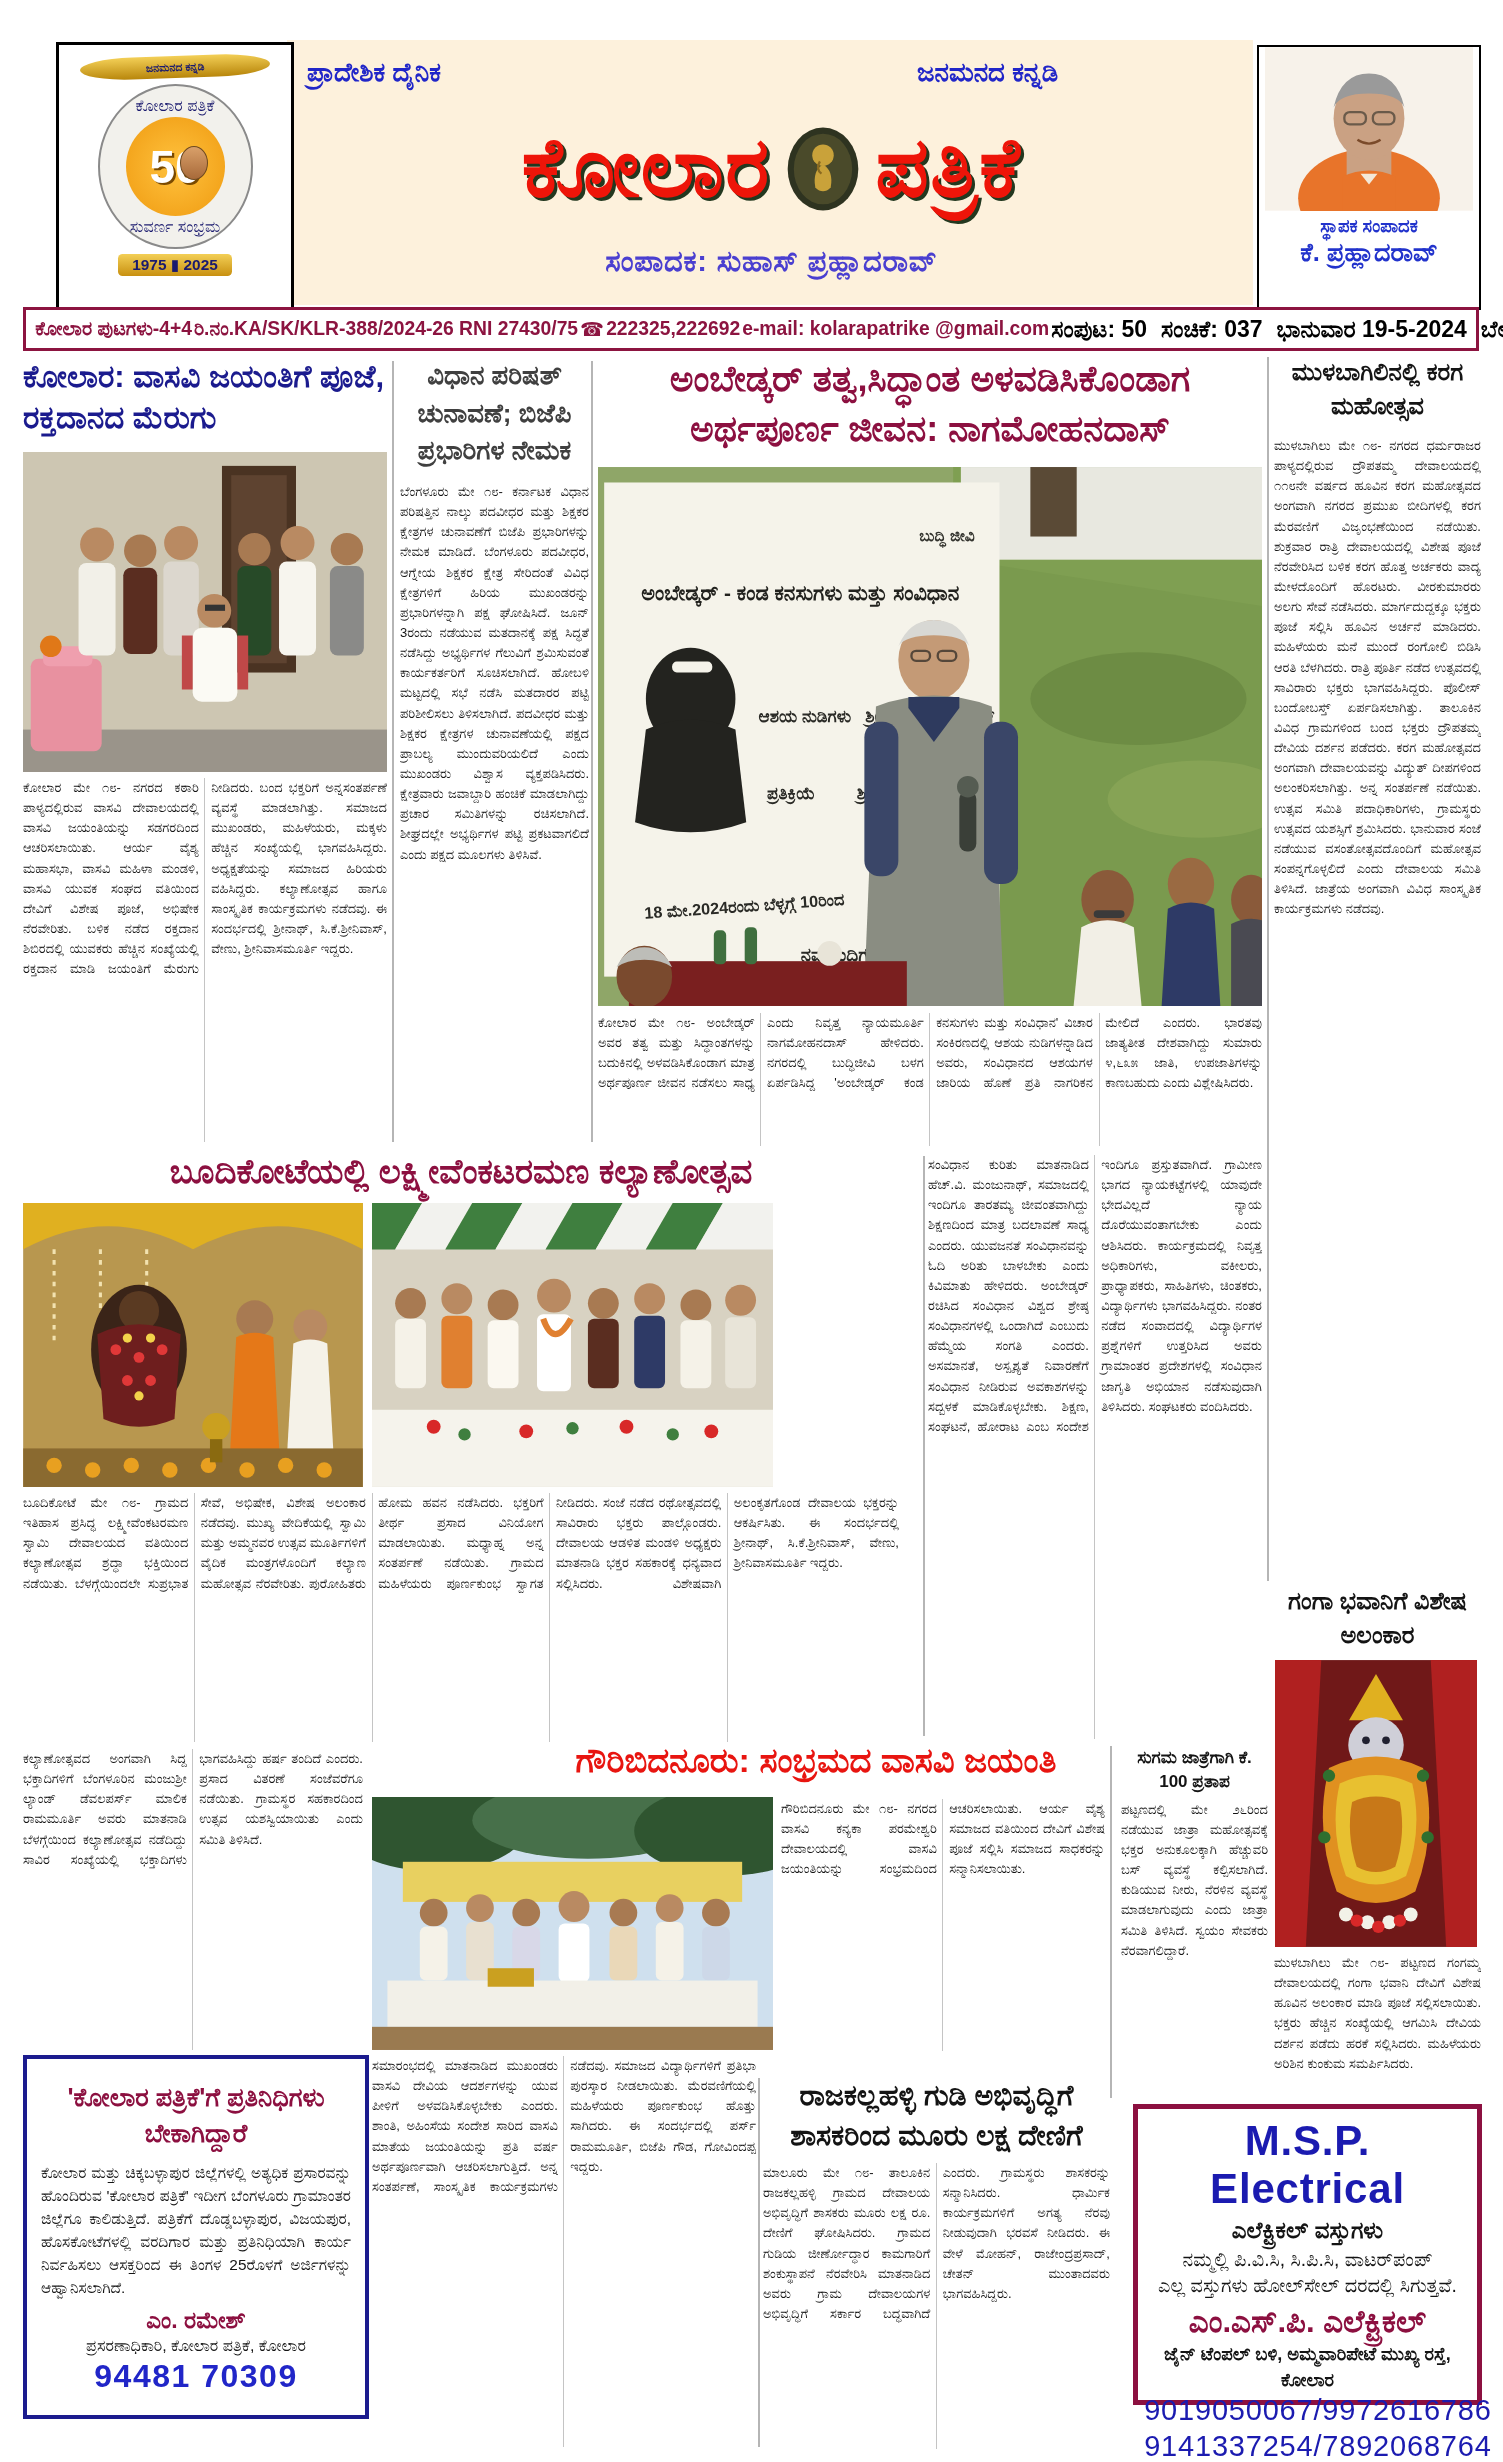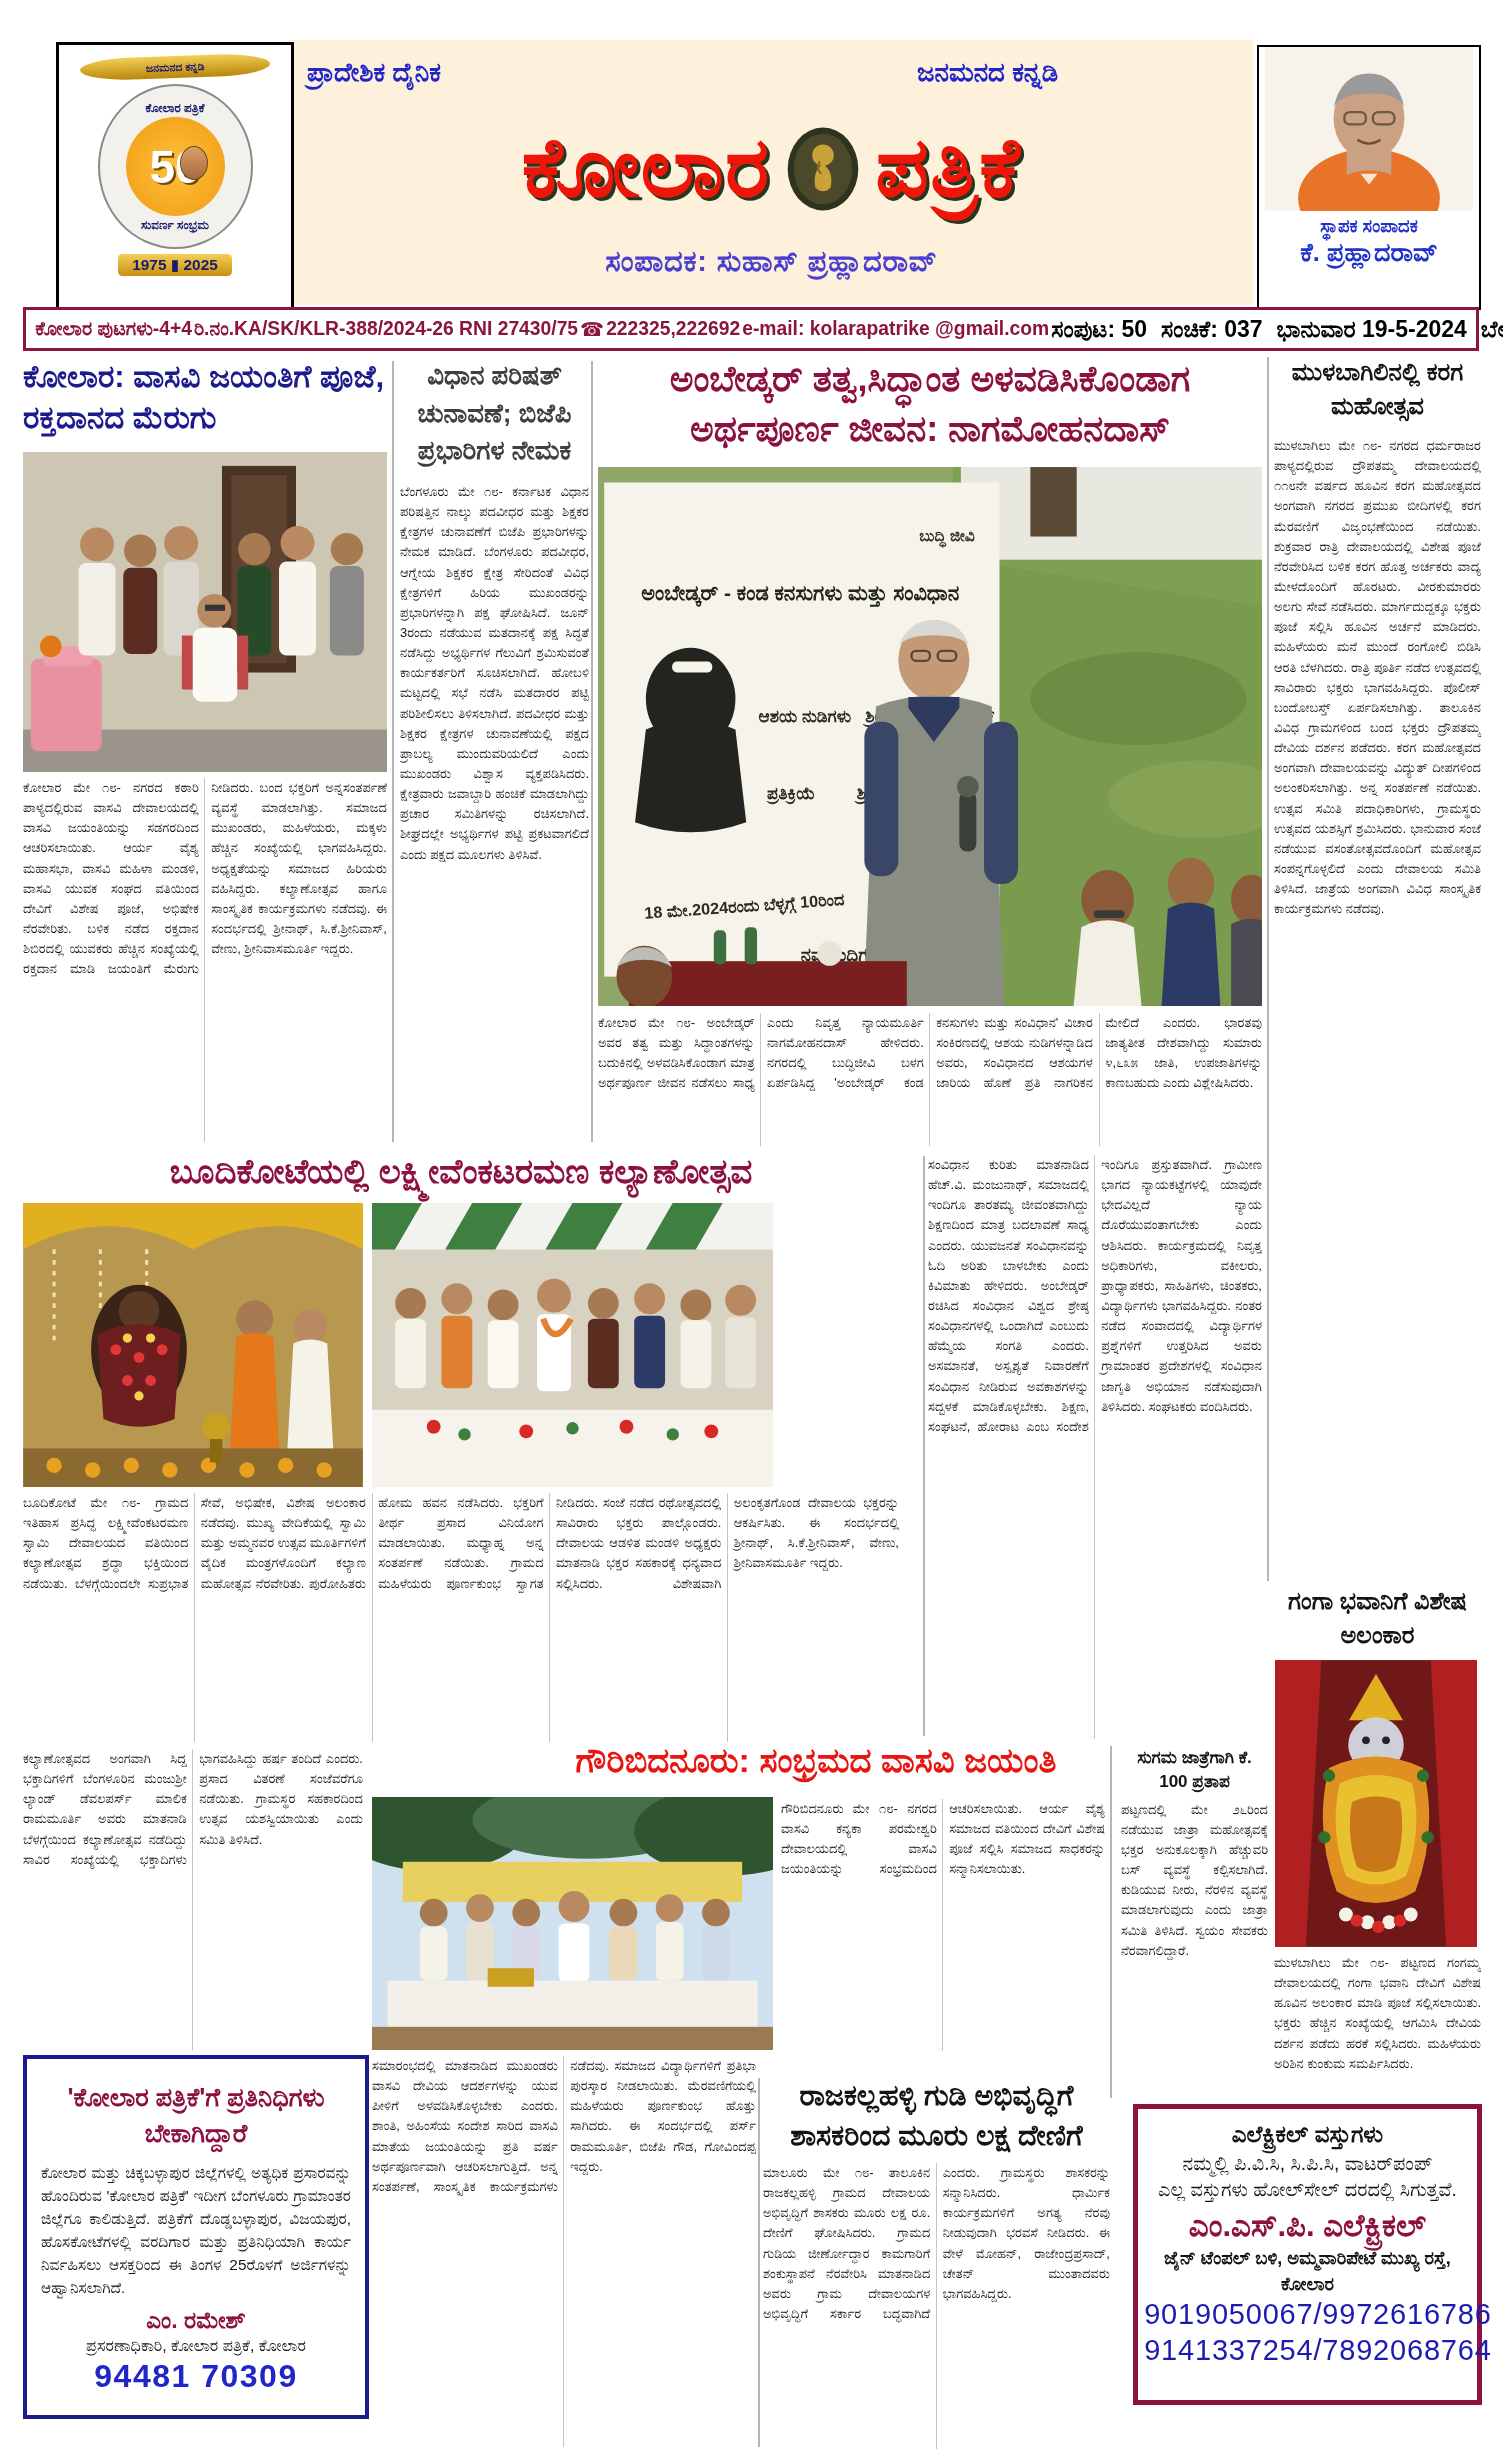--- a/index.html
+++ b/index.html
@@ -11,21 +11,21 @@
   .tagline{font-size:26px;font-weight:bold;color:#2126c8;}
   .masthead-row{display:flex;align-items:center;justify-content:center;gap:15.4px;}
   .masthead-word{font-size:83px;font-weight:bold;color:#ee1509;letter-spacing:1.5px;
                  text-shadow:3.1px 3.1px 0 #23381f;}
   .editor-line{font-size:29px;font-weight:bold;color:#4a3fd0;text-align:center;letter-spacing:0.8px;}
   .logo-box{border:3.1px solid #000;background:#fff;display:flex;flex-direction:column;align-items:center;}
   .logo-ribbon{margin-top:10.8px;width:82%;background:linear-gradient(#f3cf56,#b8860b);color:#1a1a6e;
                font-size:10.8px;font-weight:bold;text-align:center;border-radius:50%/90%;padding:4.6px 0;transform:rotate(-2deg);}
   .logo-ring{margin-top:6.2px;width:151px;height:161px;border-radius:50%;background:#f2f1ec;border:2.3px solid #8a8a8a;
              display:flex;flex-direction:column;align-items:center;justify-content:center;}
-  .logo-arc{font-size:12px;font-weight:bold;color:#1a1a6e;}
+  .logo-arc{font-size:16px;font-weight:normal;color:#1a1a6e;}
   .logo-core{width:99px;height:99px;border-radius:50%;background:radial-gradient(#ffc23e,#ef9a10);
              display:flex;align-items:center;justify-content:center;position:relative;margin:2.3px 0;}
   .logo-50{font-size:46px;font-weight:bold;color:#fff;text-shadow:2.3px 2.3px 0 #7a4a00;}
   .logo-face{position:absolute;right:17px;top:29px;width:26px;height:32px;border-radius:50%;
              background:linear-gradient(#d9a06a,#a86a3a);border:1.5px solid #6e4a20;}
   .logo-years{margin-top:4.6px;background:linear-gradient(#f3cf56,#c89010);color:#1a1a6e;font-weight:bold;
               font-size:15.4px;padding:2.3px 14px;border-radius:4.6px;}
   .founder-box{border:2.3px solid #000;background:#fff;display:flex;flex-direction:column;align-items:center;}
   .founder-title{font-size:18px;font-weight:bold;color:#2233cc;margin-top:4.6px;}
   .founder-name{font-size:25.5px;font-weight:bold;color:#2233cc;margin-top:1.5px;}
@@ -412,20 +412,21 @@
 
   <div class="abs reps-ad" style="left:23px;top:2055px;width:346px;height:364px;">
     <div class="reps-title">'ಕೋಲಾರ ಪತ್ರಿಕೆ'ಗೆ ಪ್ರತಿನಿಧಿಗಳು ಬೇಕಾಗಿದ್ದಾರೆ</div>
     <div class="reps-body">ಕೋಲಾರ ಮತ್ತು ಚಿಕ್ಕಬಳ್ಳಾಪುರ ಜಿಲ್ಲೆಗಳಲ್ಲಿ ಅತ್ಯಧಿಕ ಪ್ರಸಾರವನ್ನು ಹೊಂದಿರುವ 'ಕೋಲಾರ ಪತ್ರಿಕೆ' ಇದೀಗ ಬೆಂಗಳೂರು ಗ್ರಾಮಾಂತರ ಜಿಲ್ಲೆಗೂ ಕಾಲಿಡುತ್ತಿದೆ. ಪತ್ರಿಕೆಗೆ ದೊಡ್ಡಬಳ್ಳಾಪುರ, ವಿಜಯಪುರ, ಹೊಸಕೋಟೆಗಳಲ್ಲಿ ವರದಿಗಾರ ಮತ್ತು ಪ್ರತಿನಿಧಿಯಾಗಿ ಕಾರ್ಯ ನಿರ್ವಹಿಸಲು ಆಸಕ್ತರಿಂದ ಈ ತಿಂಗಳ 25ರೊಳಗೆ ಅರ್ಜಿಗಳನ್ನು ಆಹ್ವಾನಿಸಲಾಗಿದೆ.</div>
     <div class="reps-name">ಎಂ. ರಮೇಶ್</div>
     <div class="reps-role">ಪ್ರಸರಣಾಧಿಕಾರಿ, ಕೋಲಾರ ಪತ್ರಿಕೆ, ಕೋಲಾರ</div>
     <div class="reps-phone">94481 70309</div>
   </div>
 
   <div class="abs msp-ad" style="left:1133px;top:2104px;width:349px;height:301px;">
+    <div class="msp-title">M.S.P. Electrical</div>
     <div class="msp-sub">ಎಲೆಕ್ಟ್ರಿಕಲ್ ವಸ್ತುಗಳು</div>
     <div class="msp-line">ನಮ್ಮಲ್ಲಿ ಪಿ.ವಿ.ಸಿ, ಸಿ.ಪಿ.ಸಿ, ವಾಟರ್‌ಪಂಪ್</div>
     <div class="msp-line">ಎಲ್ಲ ವಸ್ತುಗಳು ಹೋಲ್‌ಸೇಲ್ ದರದಲ್ಲಿ ಸಿಗುತ್ತವೆ.</div>
     <div class="msp-name">ಎಂ.ಎಸ್.ಪಿ. ಎಲೆಕ್ಟ್ರಿಕಲ್</div>
     <div class="msp-addr">ಜೈನ್ ಟೆಂಪಲ್ ಬಳಿ, ಅಮ್ಮವಾರಿಪೇಟೆ ಮುಖ್ಯ ರಸ್ತೆ,</div>
     <div class="msp-addr">ಕೋಲಾರ</div>
     <div class="msp-phone">9019050067/9972616786</div>
     <div class="msp-phone">9141337254/7892068764</div>
   </div>
 

